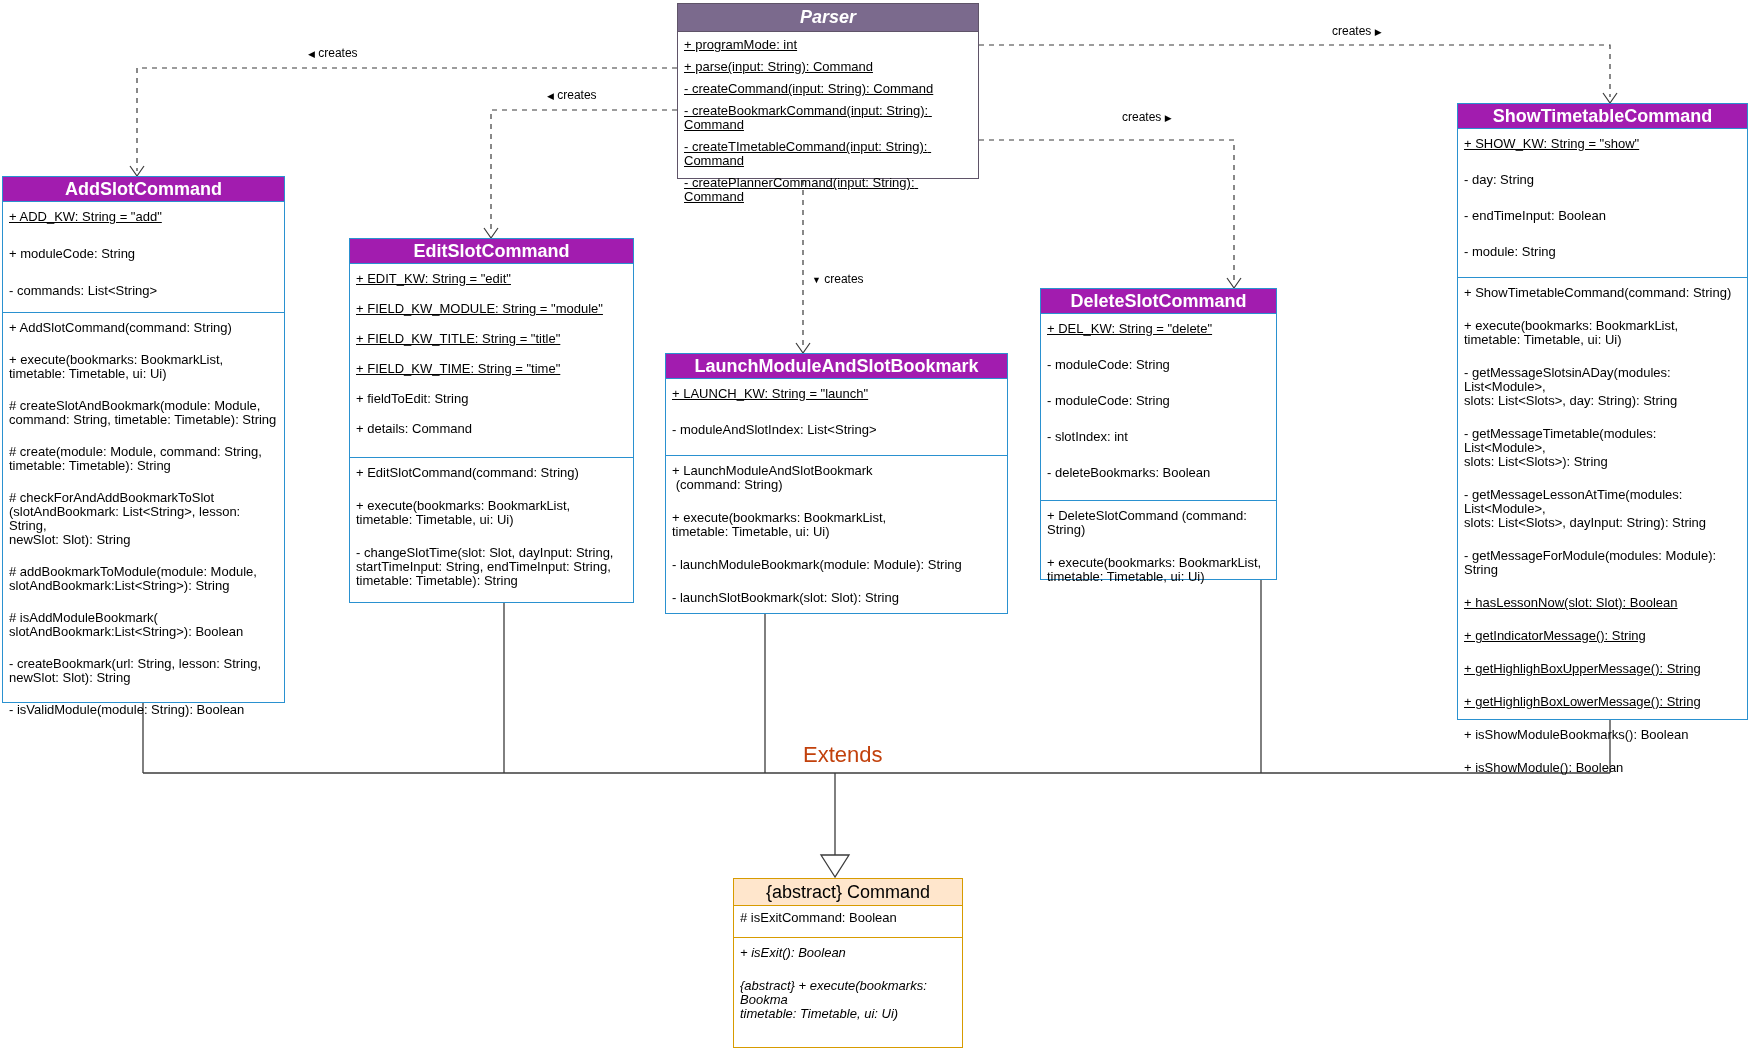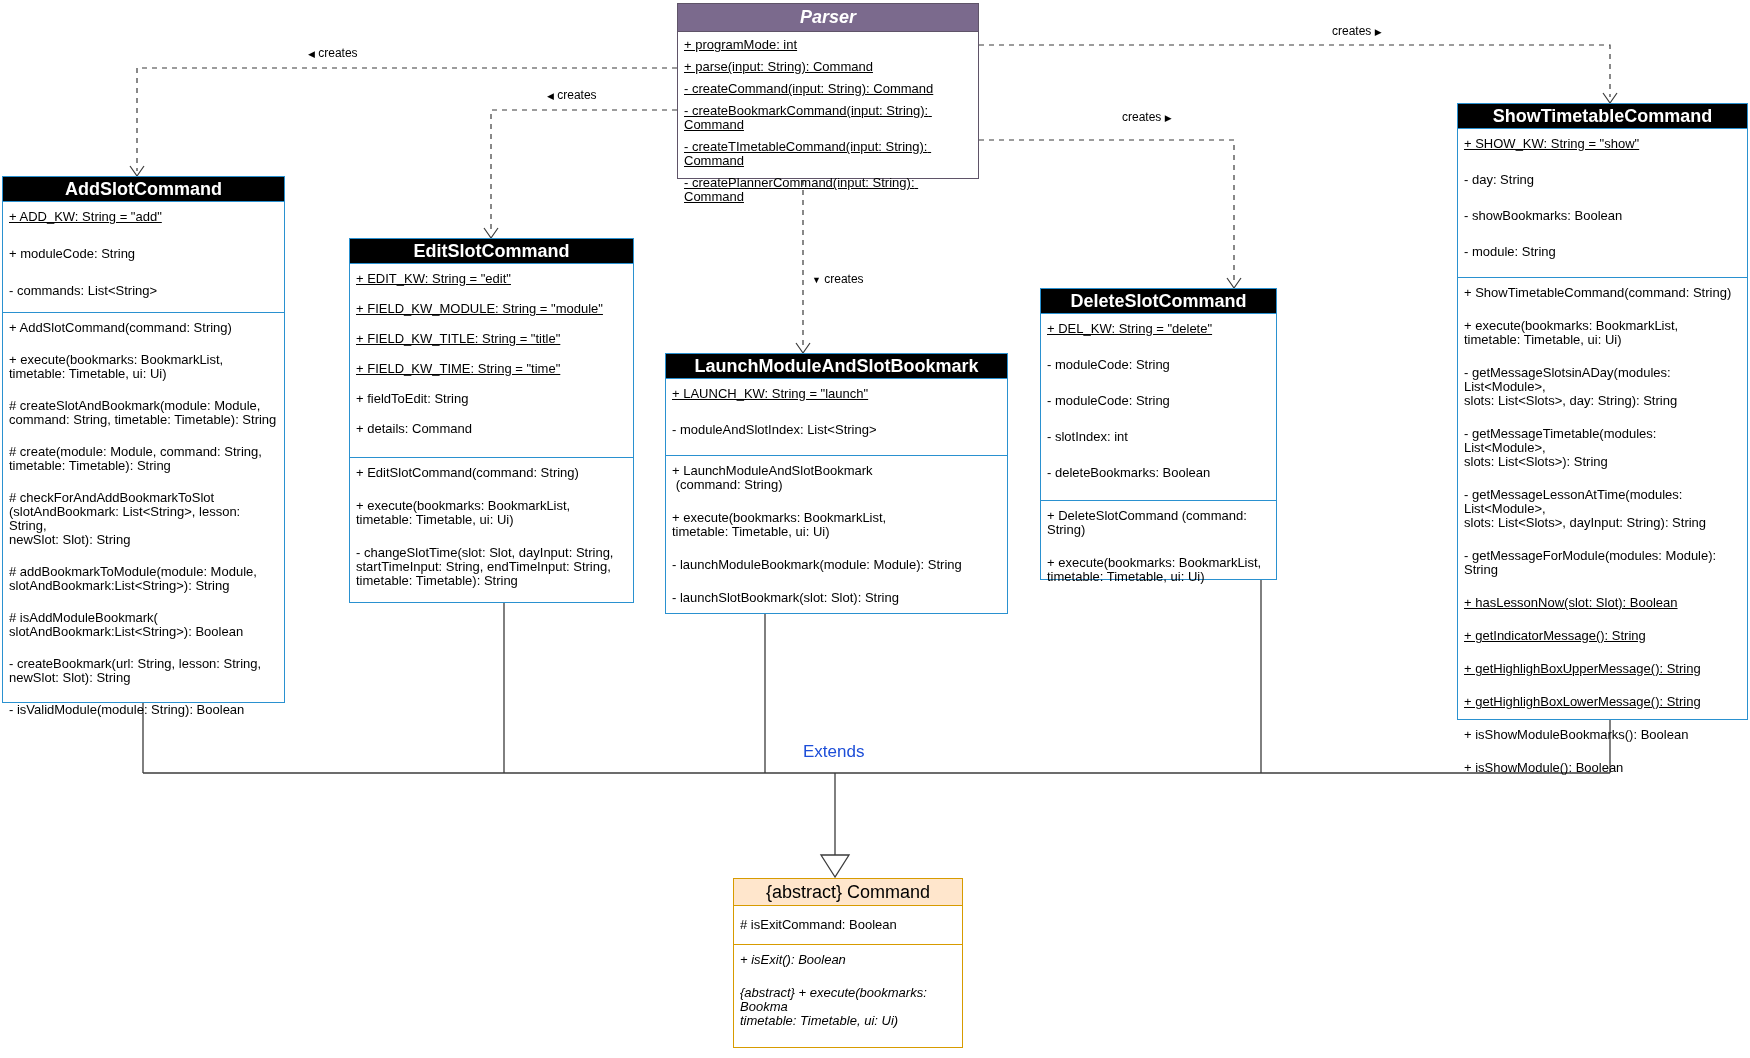--- a/index.html
+++ b/index.html
@@ -4,21 +4,21 @@
 <style>
   html,body{margin:0;padding:0;}
   body{
     width:1750px;height:1058px;position:relative;background:#ffffff;
     font-family:"Liberation Sans",sans-serif;overflow:hidden;
   }
   #connectors{position:absolute;left:0;top:0;z-index:1;}
   .uml-class{position:absolute;background:#ffffff;box-sizing:border-box;z-index:2;}
   .uml-header{height:24px;line-height:24px;text-align:center;font-weight:bold;font-size:18px;overflow:hidden;white-space:nowrap;}
   .blue{border:1px solid #2a91d0;}
-  .blue .uml-header{background:#000000;color:#ffffff;border-bottom:1px solid #2a91d0;}
+  .blue .uml-header{background:#a21caf;color:#ffffff;border-bottom:1px solid #2a91d0;}
   .blue .uml-methods{border-top:1px solid #2a91d0;}
   .purple{border:1px solid #5f5468;}
   .purple .uml-header{background:#7b6a8d;color:#ffffff;font-style:italic;border-bottom:1px solid #5f5468;}
   .orange{border:1px solid #d79b00;}
   .orange .uml-header{background:#ffe6cc;color:#000;font-weight:normal;border-bottom:1px solid #d79b00;}
   .orange .uml-methods{border-top:1px solid #d79b00;font-style:italic;}
   .uml-attrs,.uml-methods{padding:8px 6px 0 6px;overflow:hidden;box-sizing:border-box;}
   .uml-methods:empty{display:none;}
   .member{font-size:13px;line-height:14px;margin-bottom:19px;white-space:pre-wrap;color:#000;}
   .member.u{text-decoration:underline;}
@@ -26,21 +26,21 @@
   .c-parser .uml-attrs{padding-top:6px;}
   .c-parser .member{margin-bottom:8px;}
   .c-add .uml-attrs .member{margin-bottom:23px;}
   .c-add .uml-methods .member{margin-bottom:18px;}
   .c-edit .uml-attrs .member{margin-bottom:16px;}
   .c-launch .uml-attrs .member{margin-bottom:22px;}
   .c-del .uml-attrs .member{margin-bottom:22px;}
   .c-show .uml-attrs .member{margin-bottom:22px;}
   .edge-label{position:absolute;z-index:3;font-size:12px;color:#000;white-space:nowrap;background:#fff;padding:0 2px;}
   .tri{font-size:9px;}
-  .extends-label{position:absolute;z-index:3;font-size:17px;color:#1d4ed8;background:#fff;padding:0 3px;}
+  .extends-label{position:absolute;z-index:3;font-size:22px;color:#c2410c;background:#fff;padding:0 3px;}
 </style>
 </head>
 <body>
 
 <svg id="connectors" width="1750" height="1058">
 
   <g stroke="#3b3b3b" stroke-width="1.2" fill="none">
     <path d="M677,68 H137 V171" stroke-dasharray="5,5"></path>
     <path d="M130,166 L137,176 L144,166"></path>
     <path d="M677,110 H491 V232" stroke-dasharray="5,5"></path>
@@ -156,21 +156,21 @@
       <div class="member">+ execute(bookmarks: BookmarkList,
 timetable: Timetable, ui: Ui)</div>
     </div>
 </div>
 
 <div class="uml-class blue c-show" style="left:1457px;top:103px;width:291px;height:617px;">
   <div class="uml-header">ShowTimetableCommand</div>
   <div class="uml-attrs" style="height:148px;">
       <div class="member u">+ SHOW_KW: String = "show"</div>
       <div class="member">- day: String</div>
-      <div class="member">- showBookmarks: Boolean</div>
+      <div class="member">- endTimeInput: Boolean</div>
       <div class="member">- module: String</div>
     </div>
   <div class="uml-methods">
       <div class="member">+ ShowTimetableCommand(command: String)</div>
       <div class="member">+ execute(bookmarks: BookmarkList,
 timetable: Timetable, ui: Ui)</div>
       <div class="member">- getMessageSlotsinADay(modules: List&lt;Module&gt;,
 slots: List&lt;Slots&gt;, day: String): String</div>
       <div class="member">- getMessageTimetable(modules: List&lt;Module&gt;,
 slots: List&lt;Slots&gt;): String</div>
@@ -181,21 +181,21 @@
       <div class="member u">+ getIndicatorMessage(): String</div>
       <div class="member u">+ getHighlighBoxUpperMessage(): String</div>
       <div class="member u">+ getHighlighBoxLowerMessage(): String</div>
       <div class="member">+ isShowModuleBookmarks(): Boolean</div>
       <div class="member">+ isShowModule(): Boolean</div>
     </div>
 </div>
 
 <div class="uml-class orange c-abs" style="left:733px;top:878px;width:230px;height:170px;">
   <div class="uml-header" style="height:26px;line-height:26px;">{abstract} Command</div>
-  <div class="uml-attrs" style="height:31px;padding-top:5px;margin-top:7px;">
+  <div class="uml-attrs" style="height:31px;padding-top:5px;">
       <div class="member"># isExitCommand: Boolean</div>
     </div>
   <div class="uml-methods">
       <div class="member">+ isExit(): Boolean</div>
       <div class="member">{abstract} + execute(bookmarks: Bookma
 timetable: Timetable, ui: Ui)</div>
     </div>
 </div>
 
 <div class="edge-label" style="left:306px;top:46px;"><span class="tri">◀</span> <span>creates</span></div>

